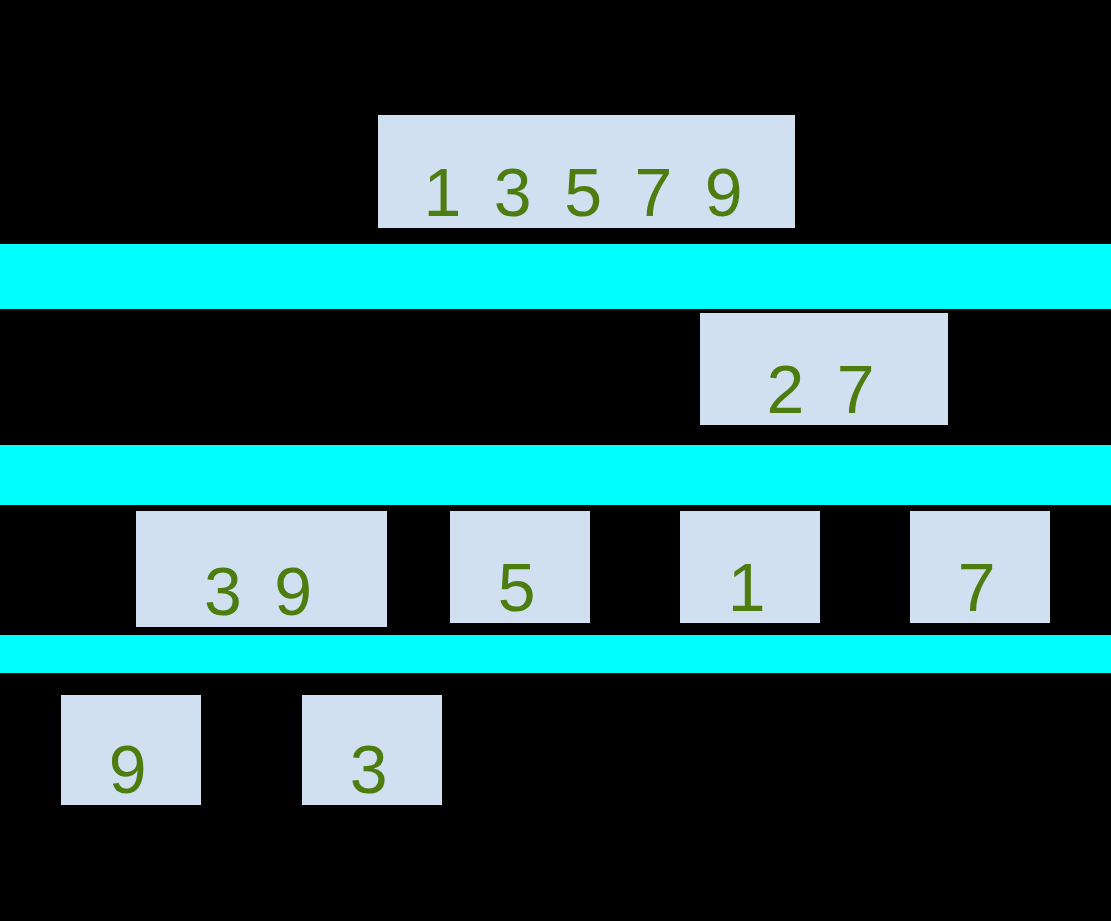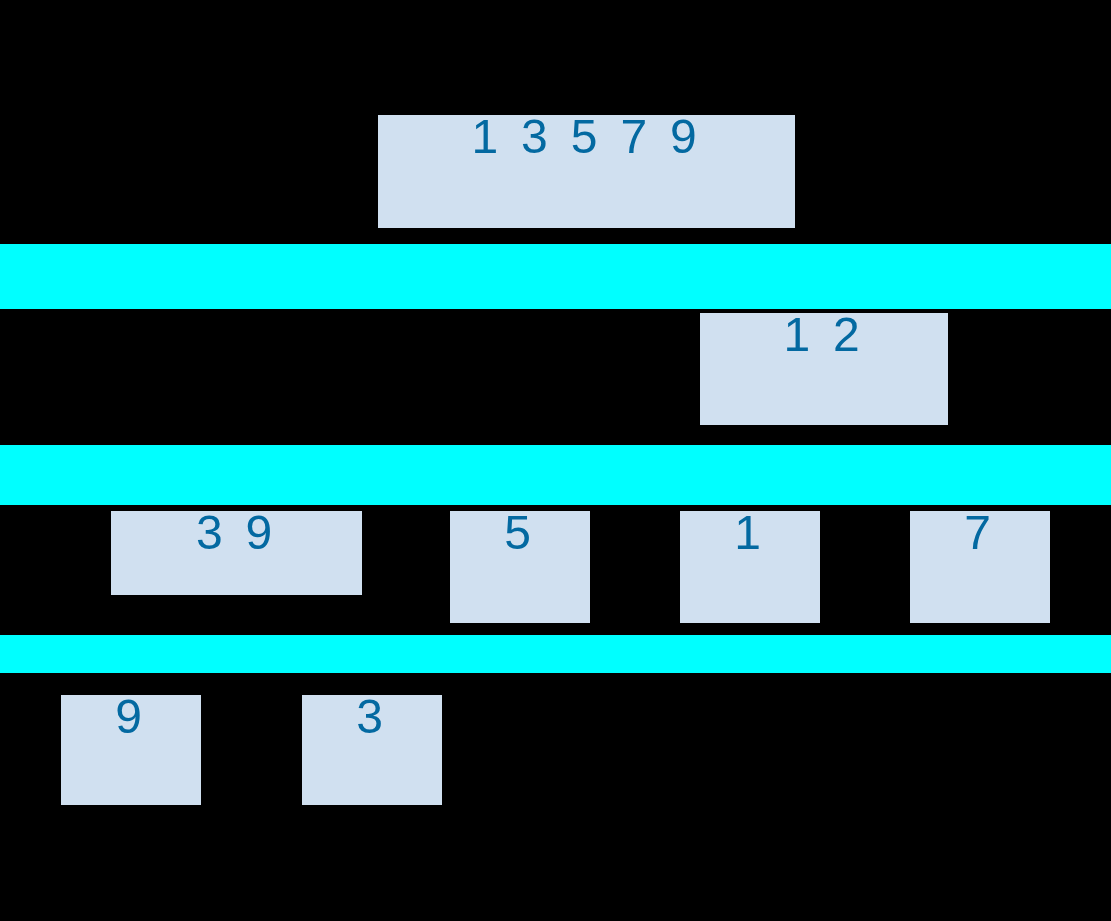--- a/index.html
+++ b/index.html
@@ -22,26 +22,26 @@
   }
   .band {
     position: absolute;
     left: 0;
     width: 1111px;
     background: #00FFFF;
   }
   .node {
     position: absolute;
     background: #D0E0F0;
-    color: #0369a1;
+    color: #4d7c0f;
     display: flex;
-    align-items: flex-start;
+    align-items: flex-end;
     justify-content: center;
     font-family: "Liberation Sans", sans-serif;
-    font-size: 48px;
+    font-size: 68px;
     font-weight: 400;
     letter-spacing: 0.10em;
     line-height: 1;
     white-space: nowrap;
     box-sizing: border-box;
   }
   .node .txt {
     display: block;
     transform: translateY(-2px);
   }
@@ -51,26 +51,26 @@
 
 <div id="stage">
 
   <div class="node" style="left:378px; top:115px; width:417px; height:113px;">
     <span class="txt">1 3 5 7 9</span>
   </div>
 
   <div class="band" style="top:244px; height:65px;"></div>
 
   <div class="node" style="left:700px; top:313px; width:248px; height:112px;">
-    <span class="txt">1 2</span>
+    <span class="txt">2 7</span>
   </div>
 
   <div class="band" style="top:445px; height:60px;"></div>
 
-  <div class="node" style="left:111px; top:511px; width:251px; height:84px;">
+  <div class="node" style="left:136px; top:511px; width:251px; height:116px;">
     <span class="txt">3 9</span>
   </div>
   <div class="node" style="left:450px; top:511px; width:140px; height:112px;">
     <span class="txt">5</span>
   </div>
   <div class="node" style="left:680px; top:511px; width:140px; height:112px;">
     <span class="txt">1</span>
   </div>
   <div class="node" style="left:910px; top:511px; width:140px; height:112px;">
     <span class="txt">7</span>

